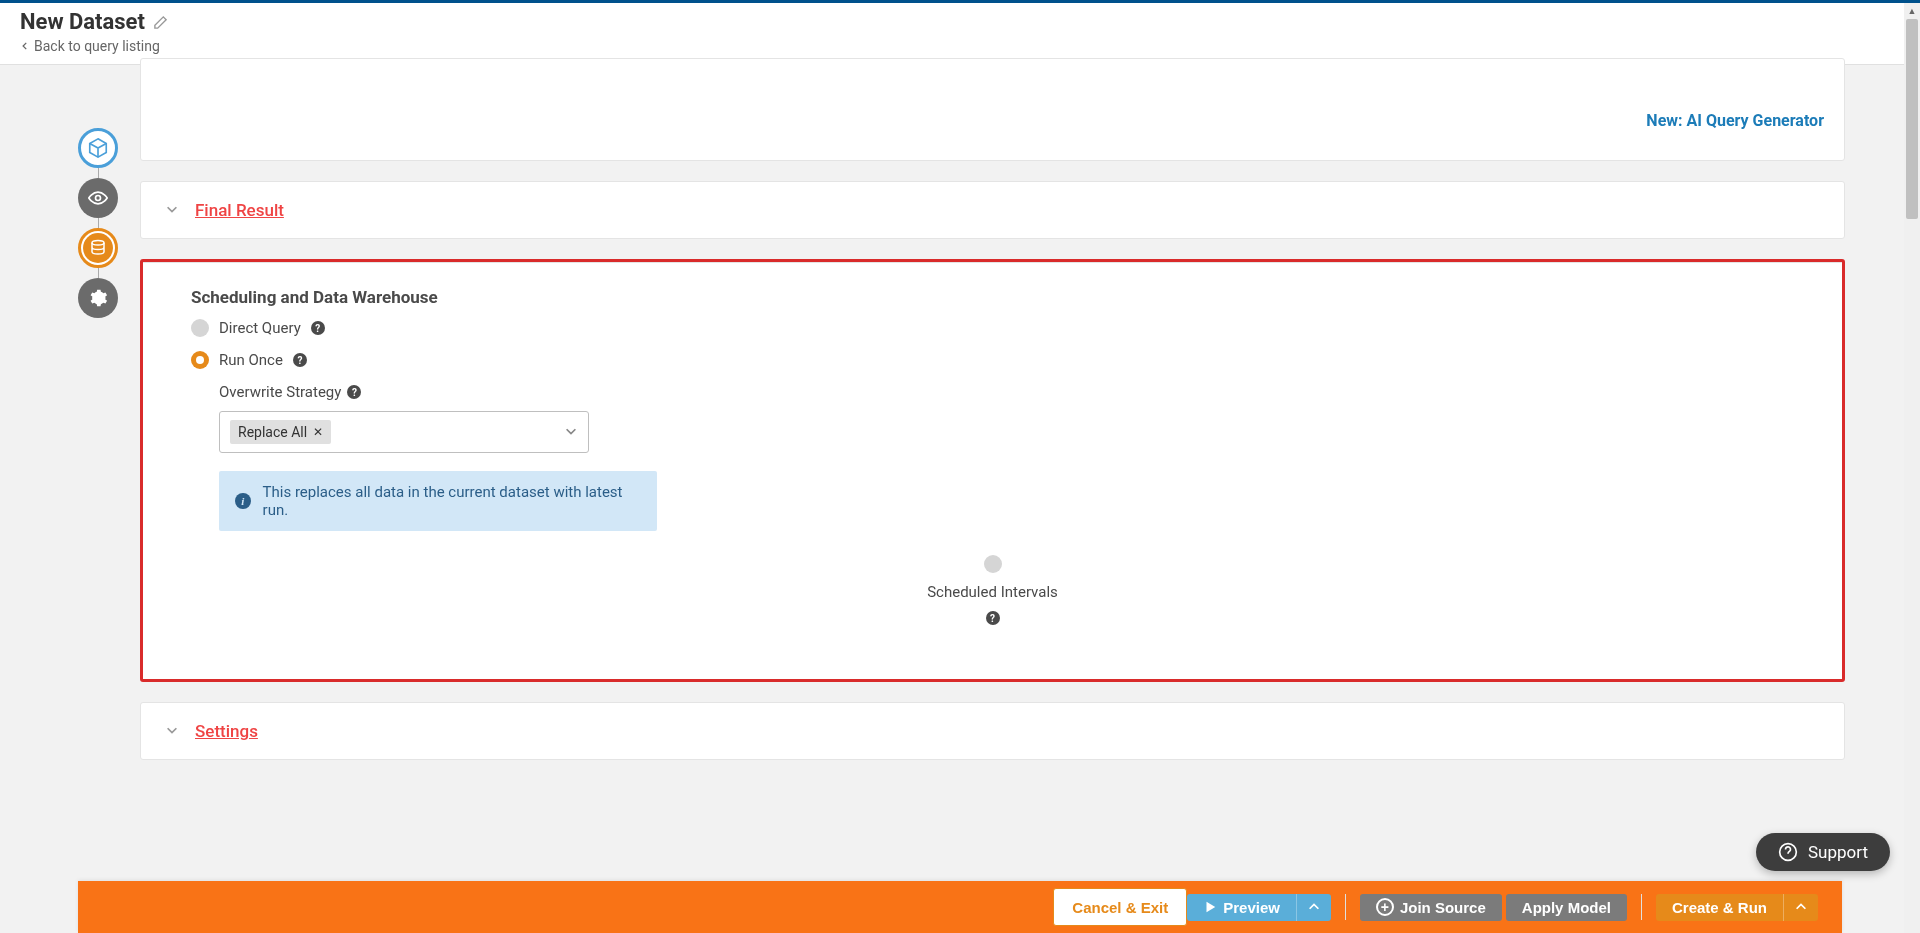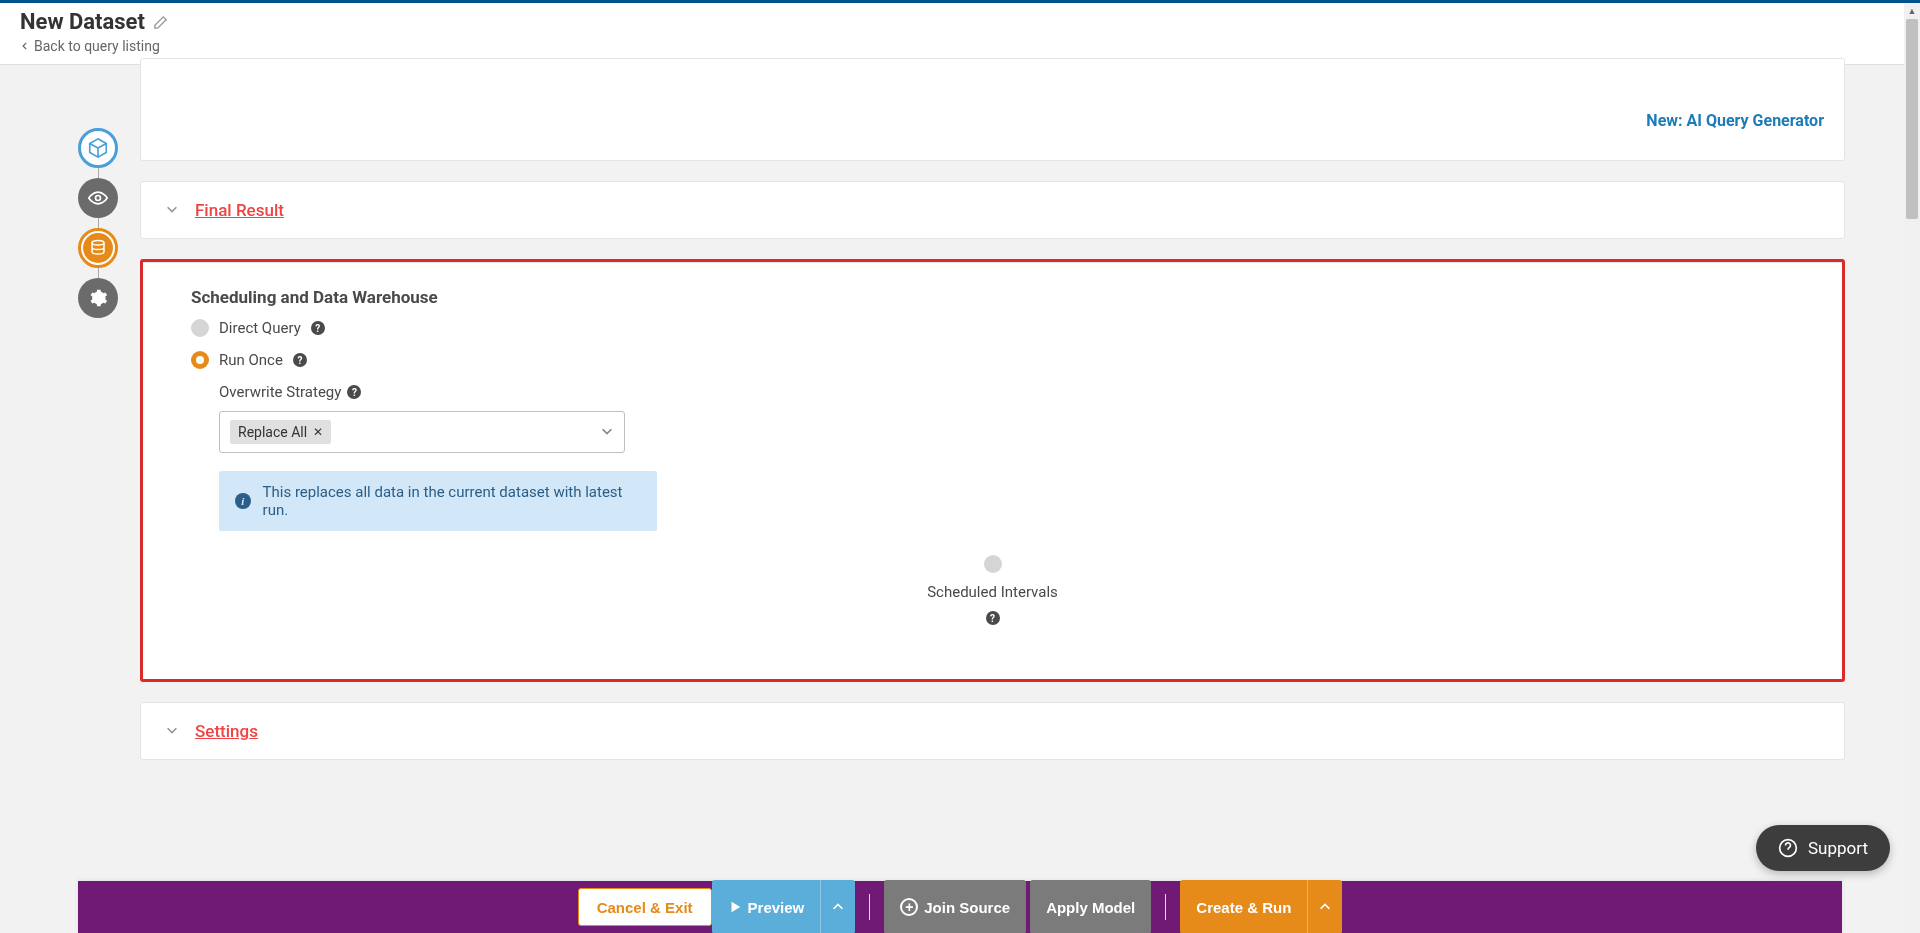--- a/index.html
+++ b/index.html
@@ -60,21 +60,21 @@
     display: flex; align-items: center; justify-content: center;
   }
   .radio-outer.selected { background: #e68a1a; }
   .radio-outer.selected .radio-inner { width: 8px; height: 8px; background: #fff; border-radius: 50%; }
   .radio-label { font-size: 15px; color: #4a4a4a; }
   .help-icon { width: 14px; height: 14px; border-radius: 50%; background: #4a4a4a; color: #fff; display: inline-flex; align-items: center; justify-content: center; font-size: 10px; font-weight: 700; cursor: pointer; }
 
   .overwrite-block { margin-left: 28px; margin-bottom: 18px; }
   .overwrite-label { font-size: 15px; color: #4a4a4a; display: flex; align-items: center; gap: 6px; margin-bottom: 10px; }
   .select-box {
-    width: 406px; height: 42px; border: 1px solid #bfbfbf; border-radius: 3px; background: #fff;
+    width: 370px; height: 42px; border: 1px solid #bfbfbf; border-radius: 3px; background: #fff;
     display: flex; align-items: center; justify-content: space-between; padding: 0 10px; cursor: pointer;
   }
   .tag {
     background: #e0e0e0; border-radius: 2px; padding: 4px 8px; font-size: 14px; color: #333;
     display: inline-flex; align-items: center; gap: 6px;
   }
   .tag .tag-x { cursor: pointer; font-size: 12px; }
 
   .info-banner {
     margin-left: 28px; width: 438px; background: #d2e7f7; color: #2b5e88;
@@ -84,39 +84,39 @@
   .info-banner .info-icon-circle {
     width: 16px; height: 16px; border-radius: 50%; background: #2b5e88; color: #d2e7f7;
     display: flex; align-items: center; justify-content: center; font-size: 11px; font-weight: 700; font-style: italic; font-family: Georgia, serif;
   }
 
   .scheduled-row { margin-top: 24px; flex-direction: column; }
 
   
   .support-pill {
     position: fixed; right: 30px; bottom: 62px; background: #3d3d3d; color: #fff;
-    height: 46px; padding: 0 22px; border-radius: 23px; display: flex; align-items: center; gap: 10px;
+    height: 38px; padding: 0 22px; border-radius: 23px; display: flex; align-items: center; gap: 10px;
     font-size: 17px; cursor: pointer; box-shadow: 0 3px 8px rgba(0,0,0,0.25);
   }
   .support-pill svg { width: 20px; height: 20px; }
 
   
   .footer {
-    position: fixed; bottom: 0; left: 78px; right: 78px; height: 52px; background: #701a75;
-    display: flex; align-items: center; justify-content: center; padding: 0 24px;
+    position: fixed; bottom: 0; left: 78px; right: 78px; height: 52px; background: #f97316;
+    display: flex; align-items: center; justify-content: flex-end; padding: 0 24px;
     box-shadow: 0 -1px 4px rgba(0,0,0,0.08);
   }
   .footer-left { display: flex; }
   .btn-outline-orange {
     border: 1px solid #e68a1a; color: #e68a1a; background: #fff; height: 38px;
     padding: 0 18px; border-radius: 3px; font-size: 15px; font-weight: 600; cursor: pointer;
   }
   .footer-right { display: flex; align-items: center; gap: 4px; }
   .btn-group { display: flex; }
-  .btn { height: 54px; border: none; color: #fff; font-size: 15px; font-weight: 600; cursor: pointer; display: flex; align-items: center; gap: 6px; padding: 0 16px; border-radius: 3px; }
+  .btn { height: 27px; border: none; color: #fff; font-size: 15px; font-weight: 600; cursor: pointer; display: flex; align-items: center; gap: 6px; padding: 0 16px; border-radius: 3px; }
   .btn.blue { background: #5aaed9; }
   .btn.gray { background: #7b7b7b; }
   .btn.orange { background: #e68a1a; }
   .btn.dropdown { padding: 0 10px; border-radius: 0 3px 3px 0; border-left: 1px solid rgba(255,255,255,0.3); }
   .btn.main-left { border-radius: 3px 0 0 3px; }
   .sep { width: 1px; height: 26px; background: #e0e0e0; margin: 0 10px; }
   .btn svg { width: 14px; height: 14px; }
   .btn .plus-circle { width: 18px; height: 18px; border: 2px solid #fff; border-radius: 50%; display: flex; align-items: center; justify-content: center; font-size: 14px; line-height: 1; }
 
   .vscroll { position: fixed; right: 0; top: 3px; bottom: 0; width: 16px; background: #f0f0f0; }

